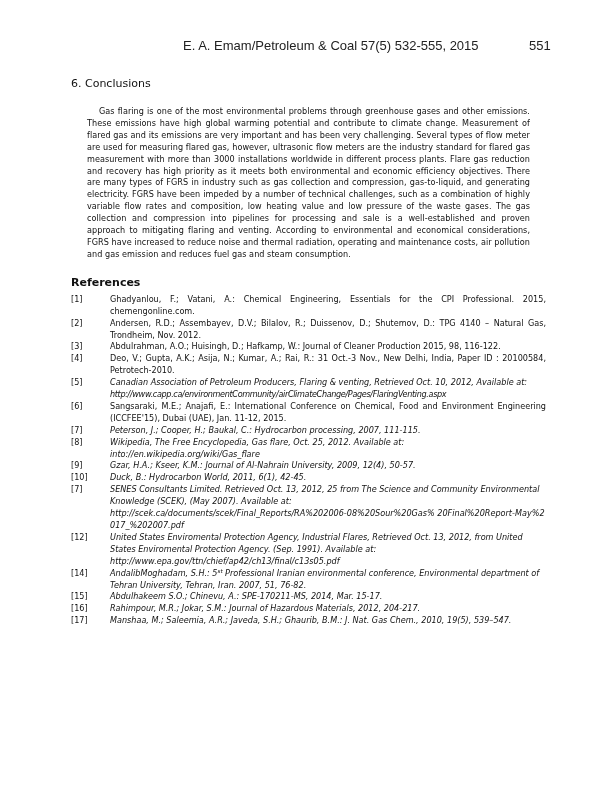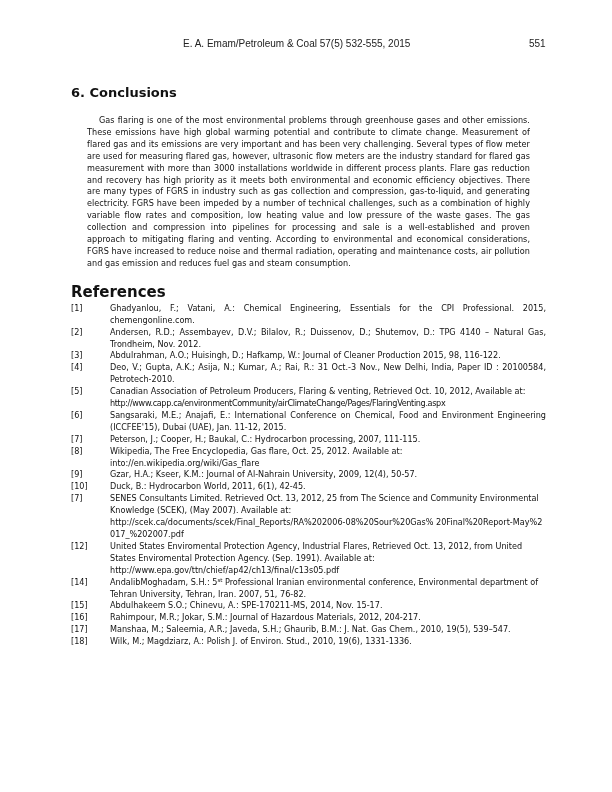--- a/index.html
+++ b/index.html
@@ -1,32 +1,32 @@
 <!DOCTYPE html>
 <html><head>
 <meta charset="utf-8">
 <style>
   html, body { margin: 0; padding: 0; background: #ffffff; }
   body { width: 612px; height: 792px; position: relative; overflow: hidden; color: #111; }
   .header { position: absolute; top: 38px; left: 0; width: 612px; height: 12px;
-    font-family: "Liberation Sans", sans-serif; font-size: 10px; color: #222; }
+    font-family: "Liberation Sans", sans-serif; font-size: 13px; color: #222; }
   .header .running { position: absolute; left: 183px; top: 0; }
   .header .pageno { position: absolute; left: 529px; top: 0; }
   .content { position: absolute; left: 71px; top: 71px; width: 475px;
     font-family: "DejaVu Sans", sans-serif; font-size: 8.1px; line-height: 11.9px; }
-  h2 { font-family: "DejaVu Sans", sans-serif; font-weight: bold; font-size: 13px;
-    margin: 16px 0 5px 0; line-height: 12px; }
+  h2 { font-family: "DejaVu Sans", sans-serif; font-weight: normal; font-size: 11px;
+    margin: 7px 0 5px 0; line-height: 12px; }
   p.body { margin: 16px; text-align: justify; text-indent: 12px; letter-spacing: 0.05px; }
-  h3 { font-family: "DejaVu Sans", sans-serif; font-weight: bold; font-size: 15px;
+  h3 { font-family: "DejaVu Sans", sans-serif; font-weight: bold; font-size: 11px;
     margin: 7px 0 5px 0; line-height: 12px; }
   .refs { margin: 0; padding: 0; list-style: none; }
   .ref { display: flex; margin: 0; }
   .ref .num { width: 39px; flex: 0 0 39px; }
   .ref .txt { flex: 1; text-align: justify; }
-  .ref .txt.left { text-align: left; }
+  .ref .txt.left { text-align: left; font-style: italic; }
   sup { font-size: 5.5px; line-height: 0; vertical-align: 3px; }
 </style>
 </head>
 <body>
 
 <div class="header">
   <span class="running">E. A. Emam/Petroleum &amp; Coal 57(5) 532-555, 2015</span>
   <span class="pageno">551</span>
 </div>
 
@@ -83,28 +83,24 @@
     <div class="ref">
         <span class="num">[12]</span>
         <span class="txt left">United States Enviromental Protection Agency, Industrial Flares, Retrieved Oct. 13, 2012, from United States Enviromental Protection Agency. (Sep. 1991). Available at: http://www.epa.gov/ttn/chief/ap42/ch13/final/c13s05.pdf</span>
       </div>
     <div class="ref">
         <span class="num">[14]</span>
         <span class="txt left"><span>AndalibMoghadam, S.H.: 5</span><sup>st</sup><span> Professional Iranian environmental conference, Environmental department of Tehran University, Tehran, Iran. 2007, 51, 76-82.</span></span>
       </div>
     <div class="ref">
         <span class="num">[15]</span>
-        <span class="txt left">Abdulhakeem S.O.; Chinevu, A.: SPE-170211-MS, 2014, Nov. 15-17.</span>
+        <span class="txt left">Abdulhakeem S.O.; Chinevu, A.: SPE-170211-MS, 2014, Mar. 15-17.</span>
       </div>
     <div class="ref">
         <span class="num">[16]</span>
         <span class="txt left">Rahimpour, M.R.; Jokar, S.M.: Journal of Hazardous Materials, 2012, 204-217.</span>
       </div>
     <div class="ref">
         <span class="num">[17]</span>
         <span class="txt left">Manshaa, M.; Saleemia, A.R.; Javeda, S.H.; Ghaurib, B.M.: J. Nat. Gas Chem., 2010, 19(5), 539–547.</span>
       </div>
-    <div class="ref">
-        <span class="num">[18]</span>
-        <span class="txt left">Wilk, M.; Magdziarz, A.: Polish J. of Environ. Stud., 2010, 19(6), 1331-1336.</span>
-      </div>
   </div>
 </div>
 
 </body></html>

